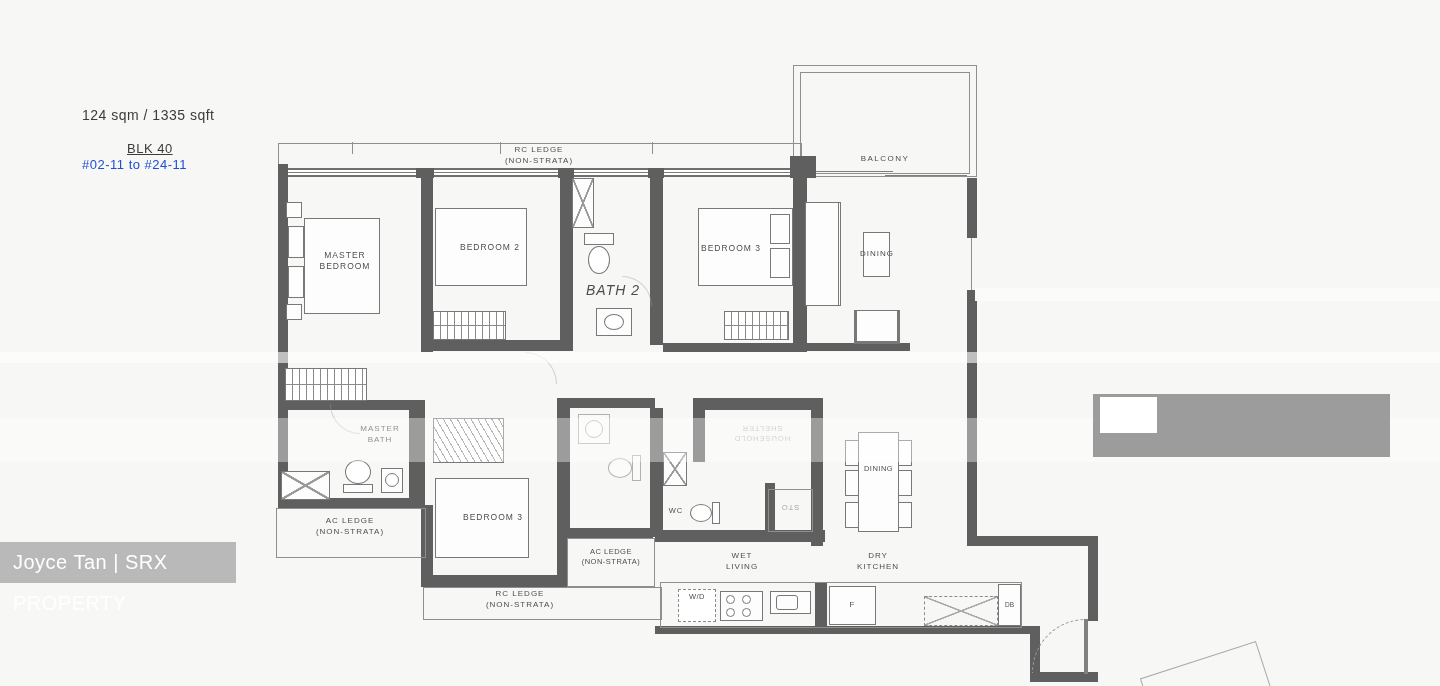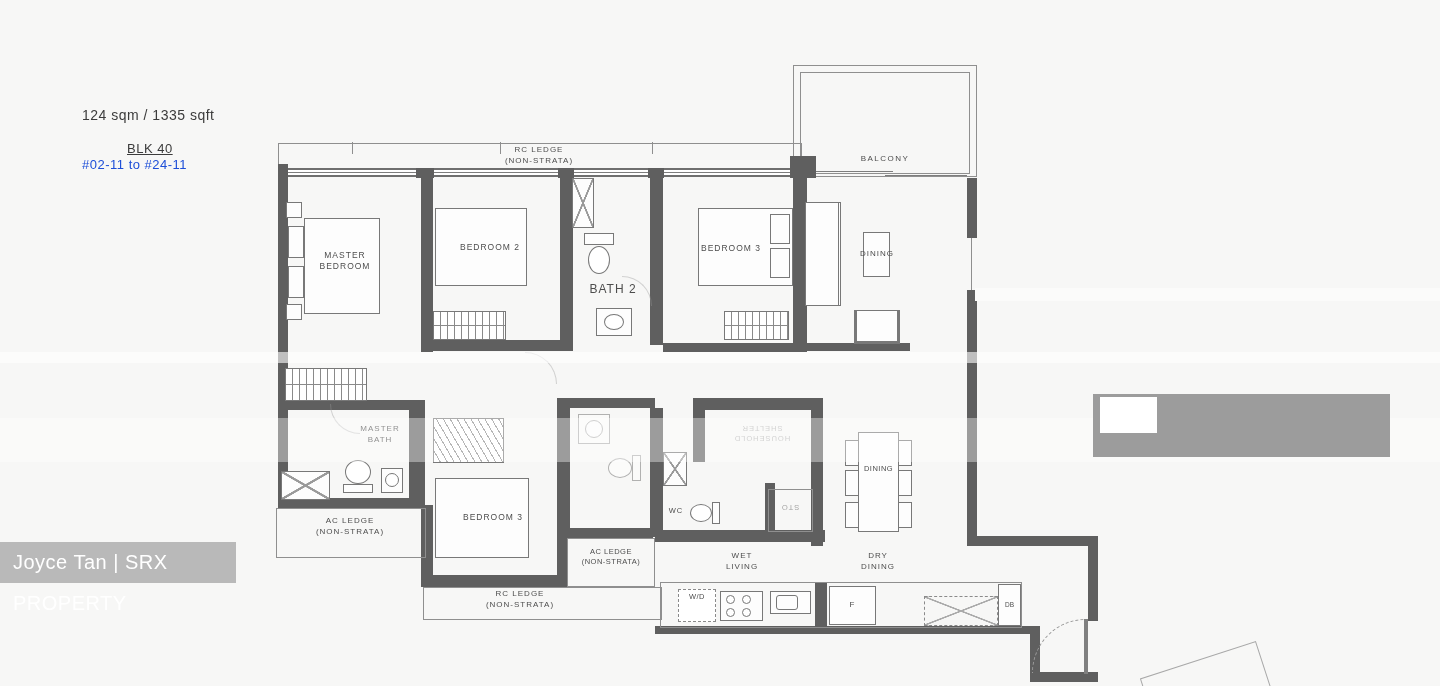--- a/index.html
+++ b/index.html
@@ -128,21 +128,21 @@
   <div class="furn" style="left:437px;top:250px;width:20px;height:30px;"></div>
   <div class="furn" style="left:435px;top:208px;width:92px;height:78px;"></div>
   <div class="lbl" style="left:450px;top:242px;width:80px;">BEDROOM 2</div>
   <div class="hatchV" style="left:433px;top:311px;width:73px;height:29px;"></div>
 
   <div class="xbox" style="left:572px;top:178px;width:22px;height:50px;"></div>
   <div class="furn" style="left:584px;top:233px;width:30px;height:12px;"></div>
   <div class="oval" style="left:588px;top:246px;width:22px;height:28px;"></div>
   <div class="furn" style="left:596px;top:308px;width:36px;height:28px;"></div>
   <div class="oval" style="left:604px;top:314px;width:20px;height:16px;"></div>
-  <div class="lbl" style="left:585px;top:281px;width:56px;font-size:12px;">BATH 2</div>
+  <div class="lbl" style="left:585px;top:281px;width:56px;font-size:14px;font-style:italic;">BATH 2</div>
   <div class="arcS arcTR" style="left:622px;top:276px;width:30px;height:30px;"></div>
 
   <div class="furn" style="left:698px;top:208px;width:95px;height:78px;"></div>
   <div class="furn" style="left:770px;top:214px;width:20px;height:30px;"></div>
   <div class="furn" style="left:770px;top:248px;width:20px;height:30px;"></div>
   <div class="lbl" style="left:695px;top:243px;width:72px;">BEDROOM 3</div>
   <div class="hatchV" style="left:724px;top:311px;width:65px;height:29px;"></div>
 
   <div class="furn" style="left:805px;top:202px;width:36px;height:104px;border-right:3px double #787878;"></div>
   <div class="furn" style="left:863px;top:232px;width:27px;height:45px;"></div>
@@ -193,21 +193,21 @@
   <div class="furn" style="left:845px;top:502px;width:14px;height:26px;"></div>
   <div class="furn" style="left:898px;top:440px;width:14px;height:26px;"></div>
   <div class="furn" style="left:898px;top:470px;width:14px;height:26px;"></div>
   <div class="furn" style="left:898px;top:502px;width:14px;height:26px;"></div>
   <div class="furn" style="left:858px;top:432px;width:41px;height:100px;"></div>
   <div class="lbl" style="left:857px;top:464px;width:43px;font-size:7.5px;letter-spacing:.5px;">DINING</div>
 
   <div class="lbl" style="left:712px;top:551px;width:60px;font-size:8px;">WET
 LIVING</div>
   <div class="lbl" style="left:848px;top:551px;width:60px;font-size:8px;">DRY
-DINING</div>
+KITCHEN</div>
 
   <div class="tline" style="left:660px;top:582px;width:360px;height:44px;"></div>
   <div class="dashbox" style="left:678px;top:589px;width:38px;height:33px;"></div>
   <div class="lbl" style="left:678px;top:592px;width:38px;font-size:7.5px;letter-spacing:.5px;">W/D</div>
   <div class="furn" style="left:720px;top:591px;width:43px;height:30px;"></div>
   <div class="oval" style="left:726px;top:595px;width:9px;height:9px;"></div>
   <div class="oval" style="left:742px;top:595px;width:9px;height:9px;"></div>
   <div class="oval" style="left:726px;top:608px;width:9px;height:9px;"></div>
   <div class="oval" style="left:742px;top:608px;width:9px;height:9px;"></div>
   <div class="furn" style="left:770px;top:591px;width:41px;height:23px;"></div>

